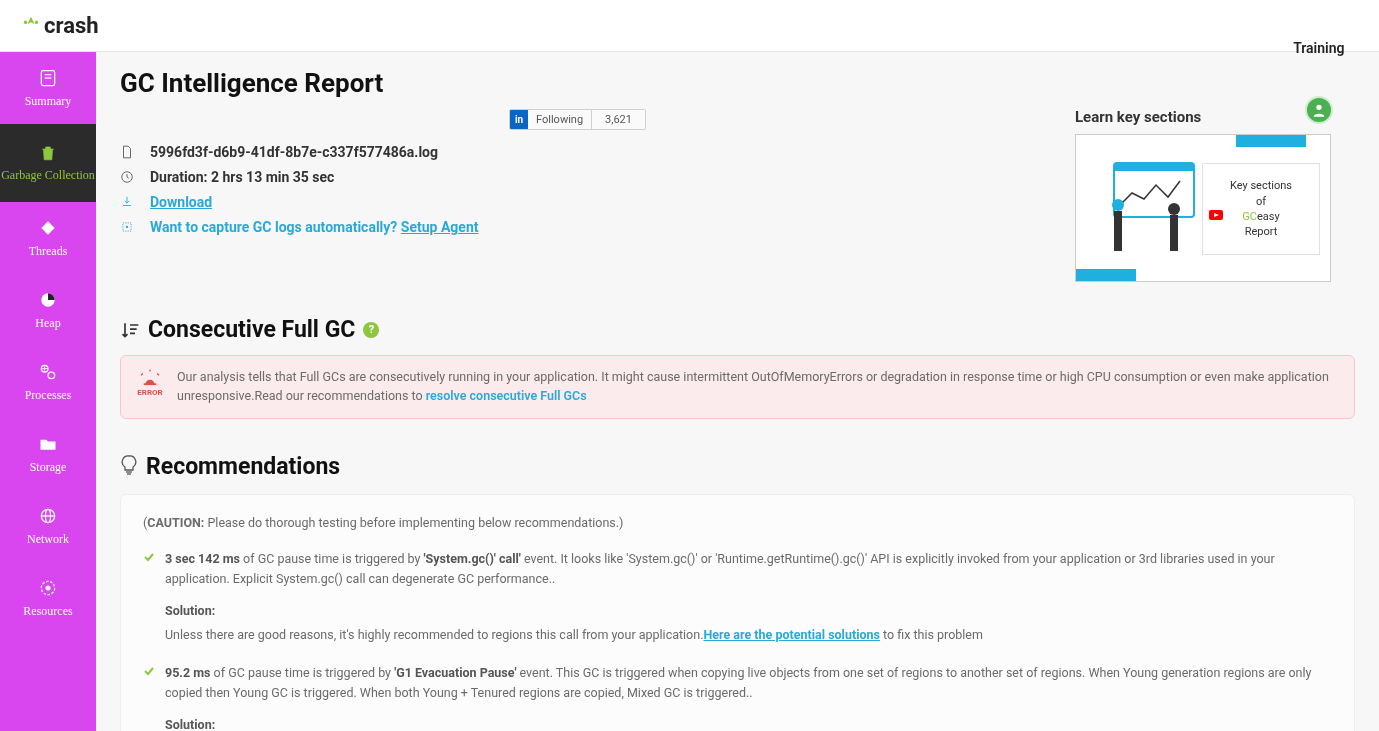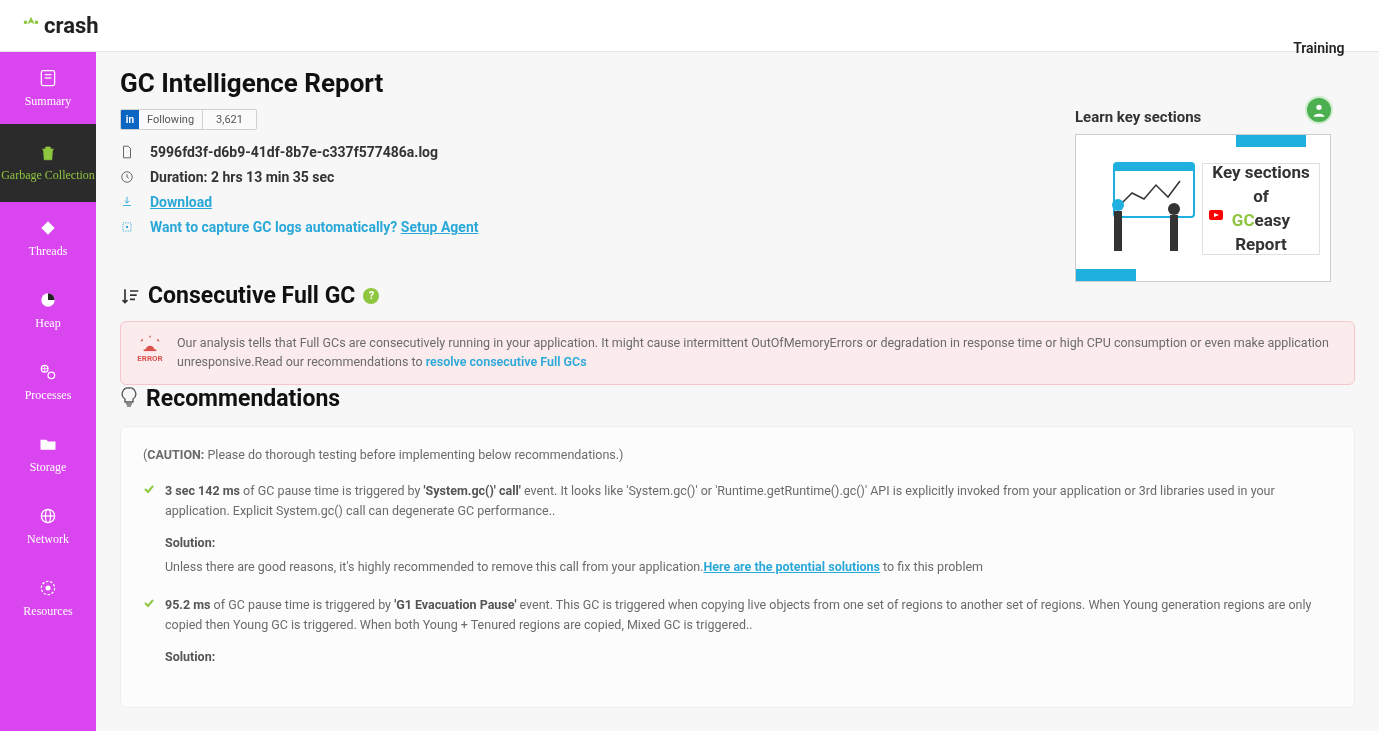--- a/index.html
+++ b/index.html
@@ -18,30 +18,30 @@
 h1.page-title { font-size: 26px; font-weight: 700; color: #111; margin-bottom: 10px; }
 .li-follow { display: inline-flex; align-items: stretch; border: 1px solid #d0d0d0; border-radius: 2px; overflow: hidden; font-size: 11px; color: #555; margin-bottom: 14px; }
 .li-follow .li-box { background: #0a66c2; color: #fff; width: 18px; display: flex; align-items: center; justify-content: center; font-weight: 700; font-size: 10px; }
 .li-follow .li-text { padding: 3px 8px; background: #fafafa; }
 .li-follow .li-count { padding: 3px 13px; border-left: 1px solid #d0d0d0; background: #fafafa; }
 .meta-row { display: flex; align-items: center; gap: 16px; font-size: 14px; margin-bottom: 9px; color: #333; }
 .meta-row .small-icon { width: 14px; height: 14px; color: #555; }
 .meta-row b { font-weight: 700; }
 .link { color: #2aa8d8; text-decoration: underline; font-weight: 700; cursor: pointer; }
 .top-split { display: flex; gap: 40px; align-items: flex-start; }
-.top-left { flex: 1; }
+.top-left { flex: 1; text-align: center; }
 .top-right { width: 280px; }
 .learn-title { font-size: 15px; font-weight: 700; margin-bottom: 8px; }
 .video-box { width: 256px; height: 148px; border: 1px solid #ccc; background: #fff; position: relative; display: flex; align-items: center; justify-content: center; }
-.video-card { position: absolute; right: 10px; top: 28px; width: 118px; height: 92px; background: #fff; border: 1px solid #e0e0e0; display: flex; flex-direction: column; align-items: center; justify-content: center; font-size: 17px; font-weight: 700; line-height: 1.4; text-align: center; }
+.video-card { position: absolute; right: 10px; top: 28px; width: 118px; height: 92px; background: #fff; border: 1px solid #e0e0e0; display: flex; flex-direction: column; align-items: center; justify-content: center; font-size: 11px; font-weight: 400; line-height: 1.4; text-align: center; }
 .video-card .gc { color: #8fc63f; }
 .video-bar-top { position: absolute; top: 0; right: 24px; width: 70px; height: 12px; background: #1fb0e0; }
 .video-bar-bottom { position: absolute; bottom: 0; left: 0; width: 60px; height: 12px; background: #1fb0e0; }
 .video-people { position: absolute; left: 24px; top: 22px; width: 116px; height: 108px; }
-.section-head { display: flex; align-items: center; gap: 8px; margin-bottom: 12px; }
+.section-head { display: flex; align-items: center; gap: 8px; margin-top: 34px; margin-bottom: 12px; }
 .section-head h2 { font-size: 23px; font-weight: 700; color: #111; }
 .help-icon { width: 16px; height: 16px; border-radius: 50%; background: #8fc63f; color: #fff; font-size: 11px; font-weight: 700; display: flex; align-items: center; justify-content: center; cursor: pointer; }
 .alert { background: #fcebec; border: 1px solid #f5c6cb; border-radius: 6px; padding: 12px 14px; display: flex; align-items: flex-start; gap: 12px; font-size: 12.5px; color: #6b6b6b; line-height: 1.5; }
 .alert .error-badge { display: flex; flex-direction: column; align-items: center; color: #d9534f; font-size: 8px; font-weight: 700; min-width: 30px; }
 .alert .error-badge svg { margin-bottom: 1px; }
 .alert a { color: #2aa8d8; font-weight: 600; text-decoration: none; }
 .recs { background: #fcfcfc; border: 1px solid #eee; border-radius: 6px; padding: 18px 22px; font-size: 12.5px; color: #6b6b6b; line-height: 1.6; margin-top: 14px; }
 .recs .caution { margin-bottom: 16px; }
 .rec-item { display: flex; align-items: flex-start; gap: 10px; margin-bottom: 18px; }
 .rec-item .check { color: #8fc63f; flex-shrink: 0; margin-top: 2px; }
@@ -239,21 +239,21 @@
   <div class="recs">
     <div class="caution">(<b>CAUTION:</b><span> Please do thorough testing before implementing below recommendations.)</span></div>
 
     <div class="rec-item">
       <svg class="check" width="12" height="12" viewBox="0 0 12 12">
           <path d="M2 6 L5 9 L10 3" stroke="#8fc63f" stroke-width="2" fill="none"></path>
         </svg>
       <div>
         <b>3 sec 142 ms</b><span> of GC pause time is triggered by </span><b>'System.gc()' call'</b><span> event. It looks like 'System.gc()' or 'Runtime.getRuntime().gc()' API is explicitly invoked from your application or 3rd libraries used in your application. Explicit System.gc() call can degenerate GC performance..</span>
         <span class="sol">Solution:</span>
-        <span>Unless there are good reasons, it's highly recommended to remove this call from your application.</span><a href="#">Here are the potential solutions</a><span> to fix this problem</span>
+        <span>Unless there are good reasons, it's highly recommended to regions this call from your application.</span><a href="#">Here are the potential solutions</a><span> to fix this problem</span>
       </div>
     </div>
 
     <div class="rec-item">
       <svg class="check" width="12" height="12" viewBox="0 0 12 12">
           <path d="M2 6 L5 9 L10 3" stroke="#8fc63f" stroke-width="2" fill="none"></path>
         </svg>
       <div>
         <b>95.2 ms</b><span> of GC pause time is triggered by </span><b>'G1 Evacuation Pause'</b><span> event. This GC is triggered when copying live objects from one set of regions to another set of regions. When Young generation regions are only copied then Young GC is triggered. When both Young + Tenured regions are copied, Mixed GC is triggered..</span>
         <span class="sol">Solution:</span>

